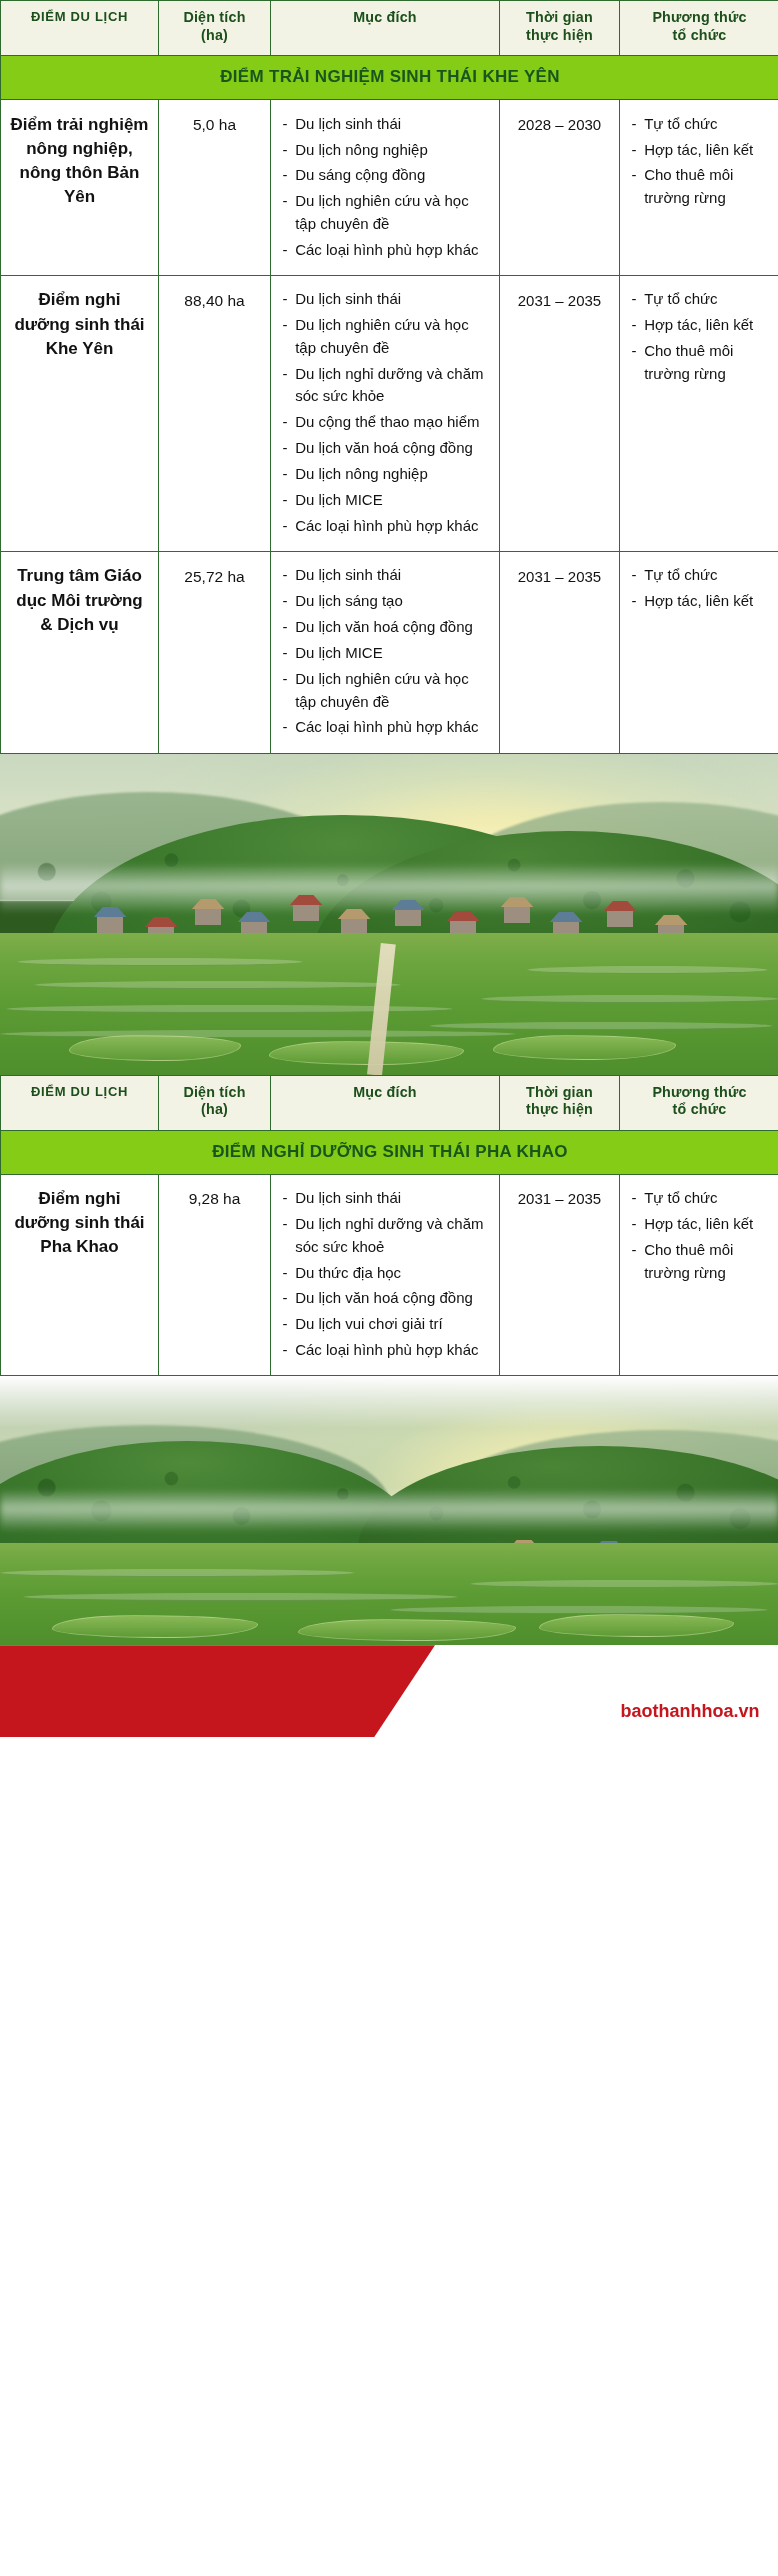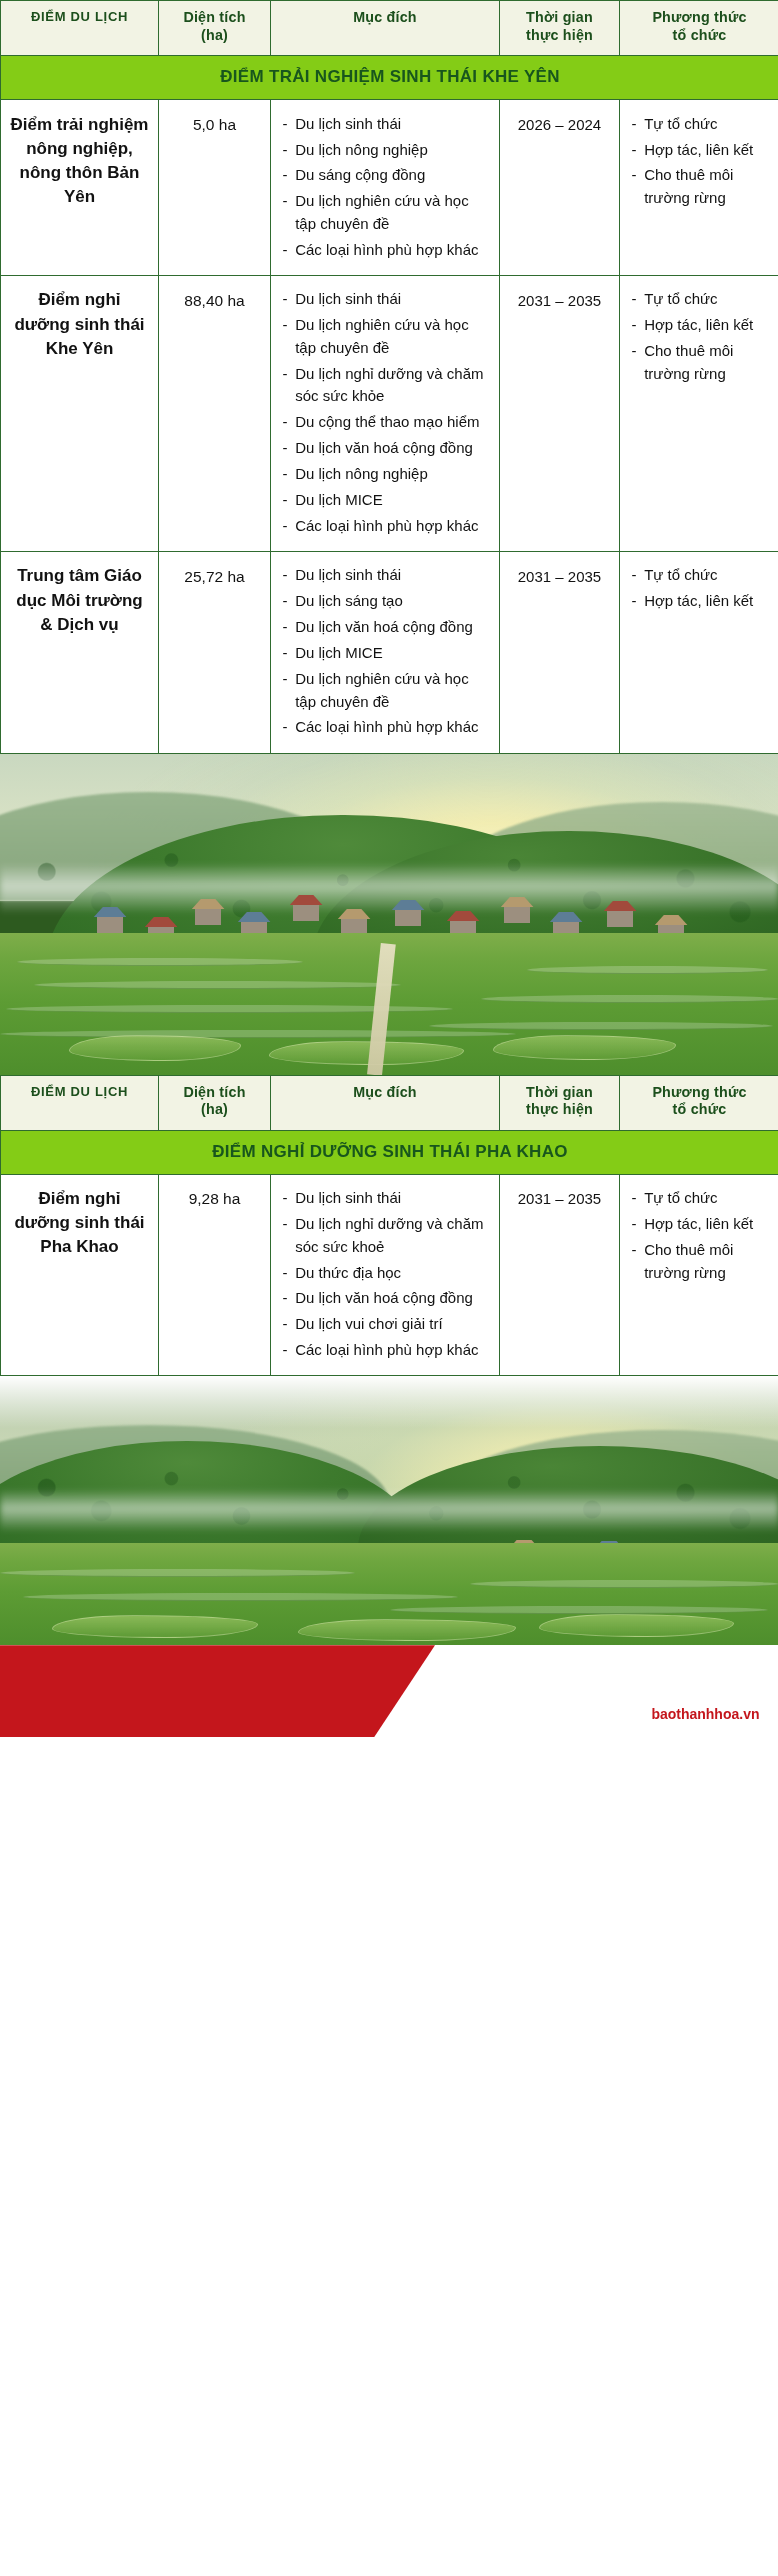--- a/index.html
+++ b/index.html
@@ -282,21 +282,21 @@
     font-size: 10.3px;
     letter-spacing: 4px;
     margin-top: 2.3px;
     font-weight: 400;
   }
   .footer .site {
     position: absolute;
     right: 19.5px;
     bottom: 15px;
     color: #c4161c;
-    font-size: 14px;
+    font-size: 18px;
     font-weight: 700;
     z-index: 3;
     text-align: center;
   }
 </style>
 </head>
 <body>
 
 <div class="page">
 
@@ -336,21 +336,21 @@
         <td class="area">5,0 ha</td>
         <td class="purpose">
           <ul>
             <li>Du lịch sinh thái</li>
             <li>Du lịch nông nghiệp</li>
             <li>Du sáng cộng đồng</li>
             <li>Du lịch nghiên cứu và học tập chuyên đề</li>
             <li>Các loại hình phù hợp khác</li>
           </ul>
         </td>
-        <td class="period">2026 – 2024</td>
+        <td class="period">2028 – 2030</td>
         <td class="method">
           <ul>
             <li>Tự tổ chức</li>
             <li>Hợp tác, liên kết</li>
             <li>Cho thuê môi trường rừng</li>
           </ul>
         </td>
       </tr>
 
       <tr>

